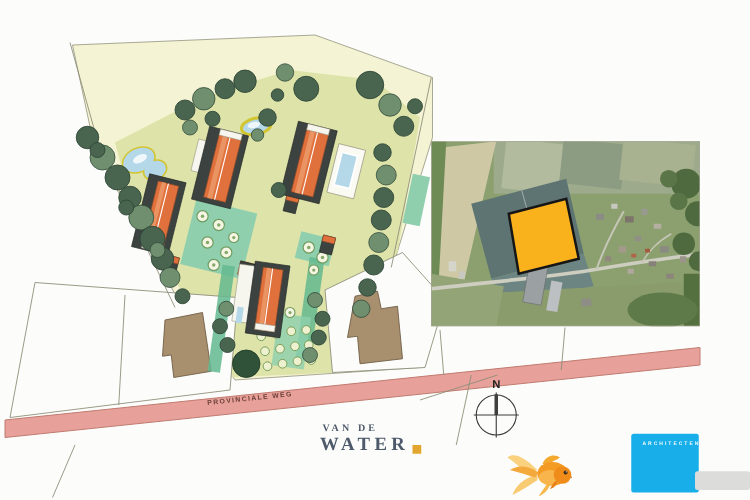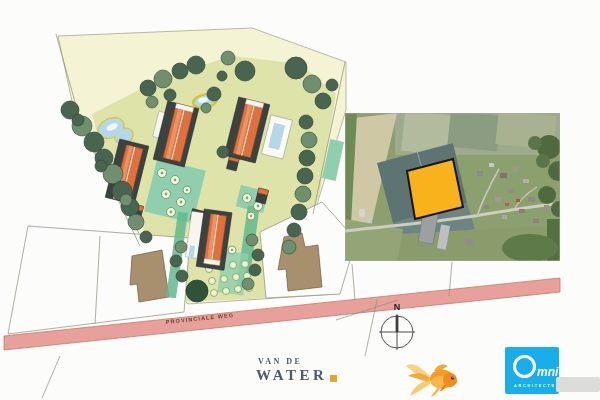--- a/index.html
+++ b/index.html
@@ -31,21 +31,21 @@
   .tCd{fill:#86a868;}
   .tO{fill:#eef1cf;stroke:#7aa05a;stroke-width:.8;}
   .bldg-dark{fill:var(--building_dark);stroke:#202522;stroke-width:.5;}
   .roof{fill:var(--roof_orange);stroke:#8a4a28;stroke-width:.5;}
   .roofL{fill:var(--roof_light);}
   .ridge{stroke:#fff;stroke-width:.9;}
   .whiteB{fill:var(--building_white);stroke:#8a8a75;stroke-width:.4;}
   .compass-line{stroke:#3a3a3a;stroke-width:.9;fill:none;}
   .compass-n{font:700 9px "Liberation Sans",sans-serif;fill:#222;}
   
-  .vdw{position:absolute;left:256px;top:357px;color:var(--vdw_blue);
+  .vdw{position:absolute;left:256px;top:338px;color:var(--vdw_blue);
        font-family:"Liberation Serif",serif;}
   .vdw-top{font-size:8px;font-weight:600;letter-spacing:2.5px;margin-left:2px;}
   .vdw-bottom{display:flex;align-items:flex-end;font-size:15px;font-weight:600;
               letter-spacing:3.5px;line-height:17px;margin-top:1px;}
   .vdw-sq{width:7px;height:7px;background:var(--vdw_accent);margin:0 0 2px 3px;display:inline-block;}
   .fish-svg{left:404px;top:352px;}
   .omni{position:absolute;left:505px;top:347px;width:54px;height:47px;background:var(--omni_cyan);
         border-radius:2px;box-sizing:border-box;}
   .omni-row{display:flex;align-items:flex-end;margin:8px 0 0 8px;}
   .omni-o{width:17px;height:17px;border:3px solid #fff;border-radius:50%;display:inline-block;box-sizing:content-box;}
@@ -336,22 +336,18 @@
     <ellipse cx="36" cy="30" rx="9" ry="6" fill="#f8bb55" opacity=".8"></ellipse>
     <circle cx="46" cy="28" r="7" fill="#ef8c1a"></circle>
     <path d="M36,36 C34,41 30,44 27,45 C30,40 32,38 33,36 Z" fill="#f6b84a"></path>
     <path d="M42,33 C41,37 38,39 36,39 C38,36 39,34 40,33 Z" fill="#e87f15"></path>
     <circle cx="48.5" cy="26" r="1.6" fill="#3a2a18"></circle>
     <circle cx="49" cy="25.4" r=".5" fill="#ffffff"></circle>
     <path d="M52.5,29 q1.5,.5 .2,1.5" stroke="#c96a10" stroke-width=".8" fill="none"></path>
   </svg>
 
   <div class="omni">
-    <div class="omni-row">
-      <span class="omni-o"></span>
-      <span class="omni-mni">mni</span>
-    </div>
     <div class="omni-sub">ARCHITECTEN</div>
   </div>
 
   <div class="shadow-strip"></div>
 
 </div>
 
 </body></html>

